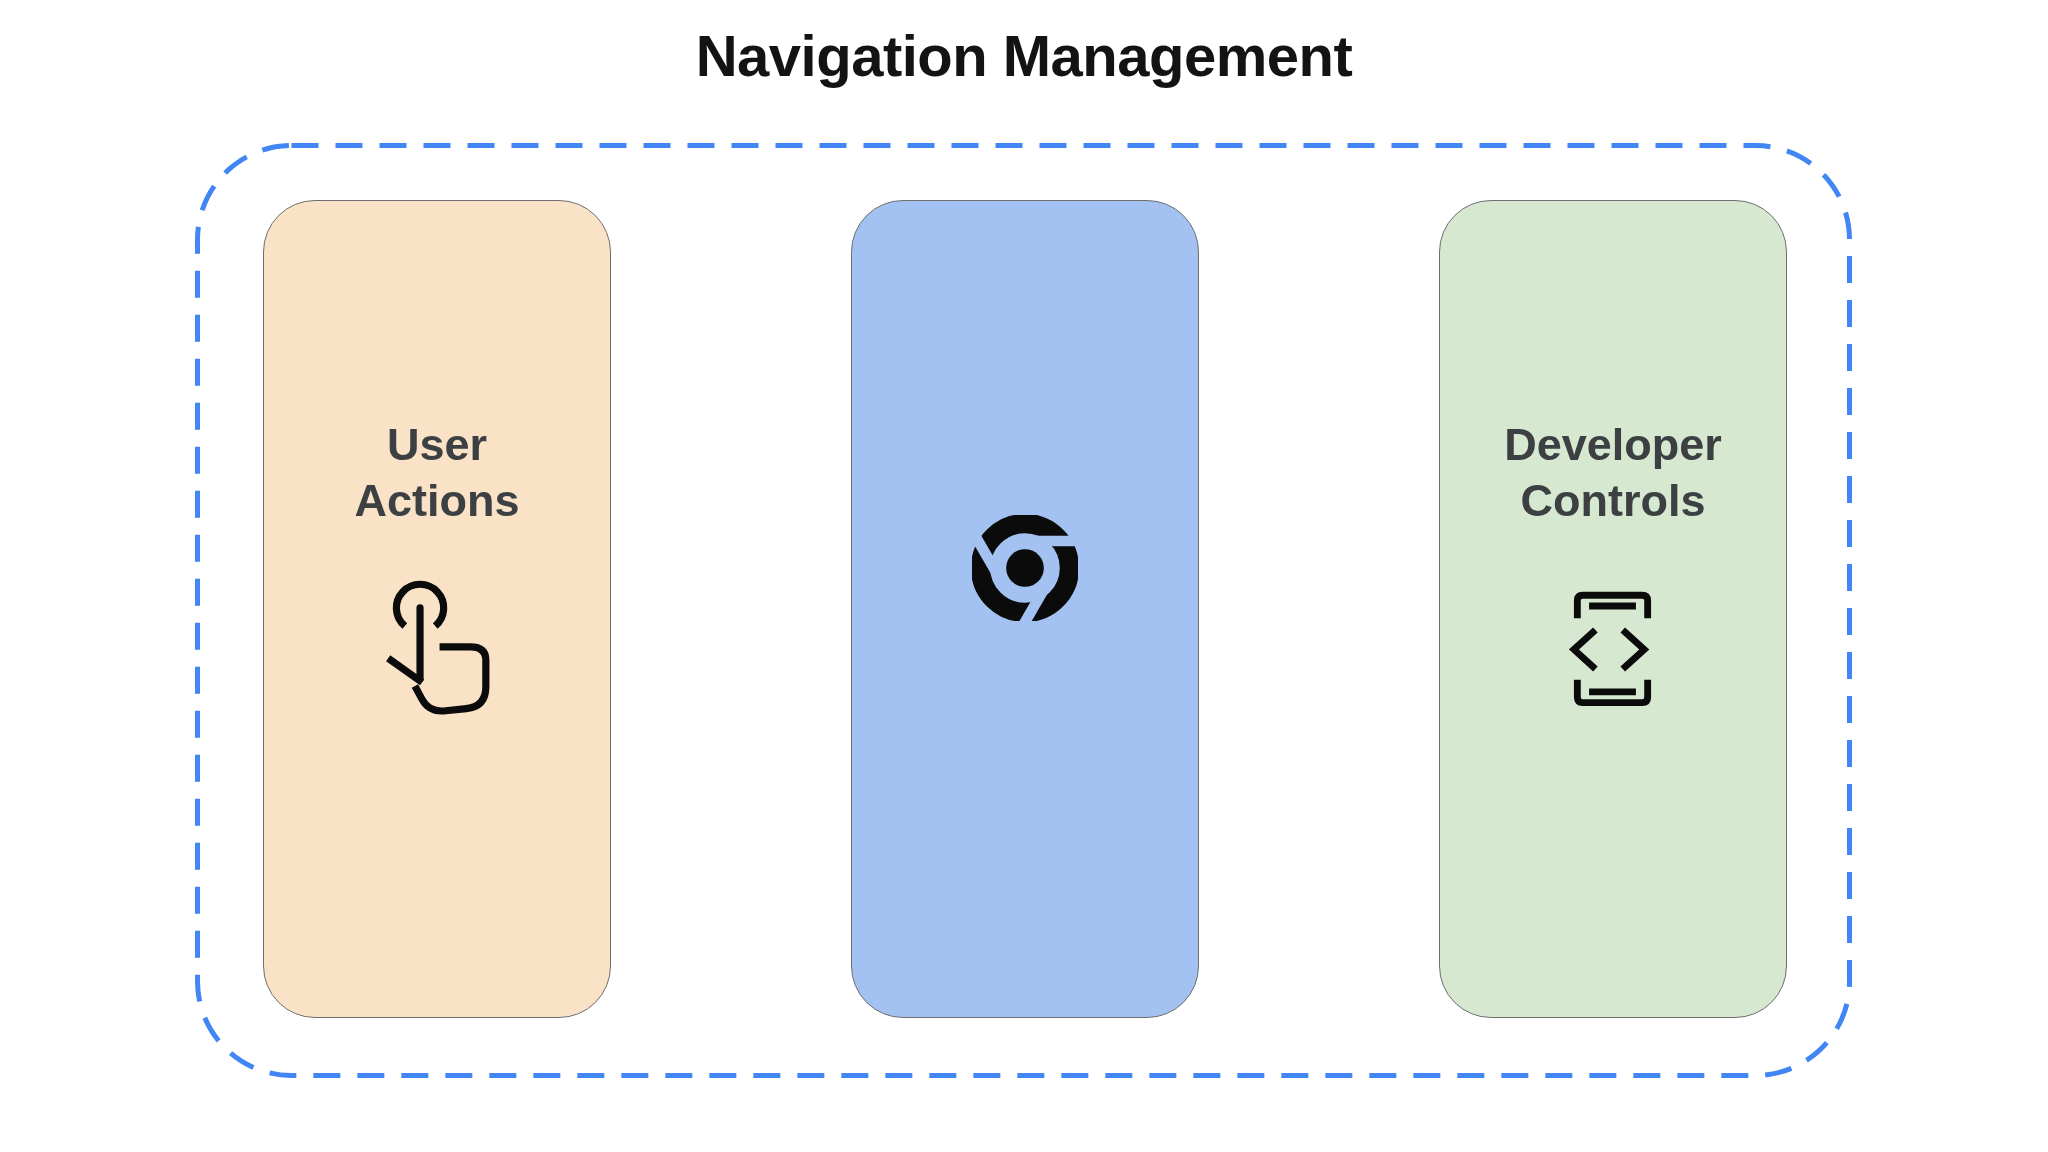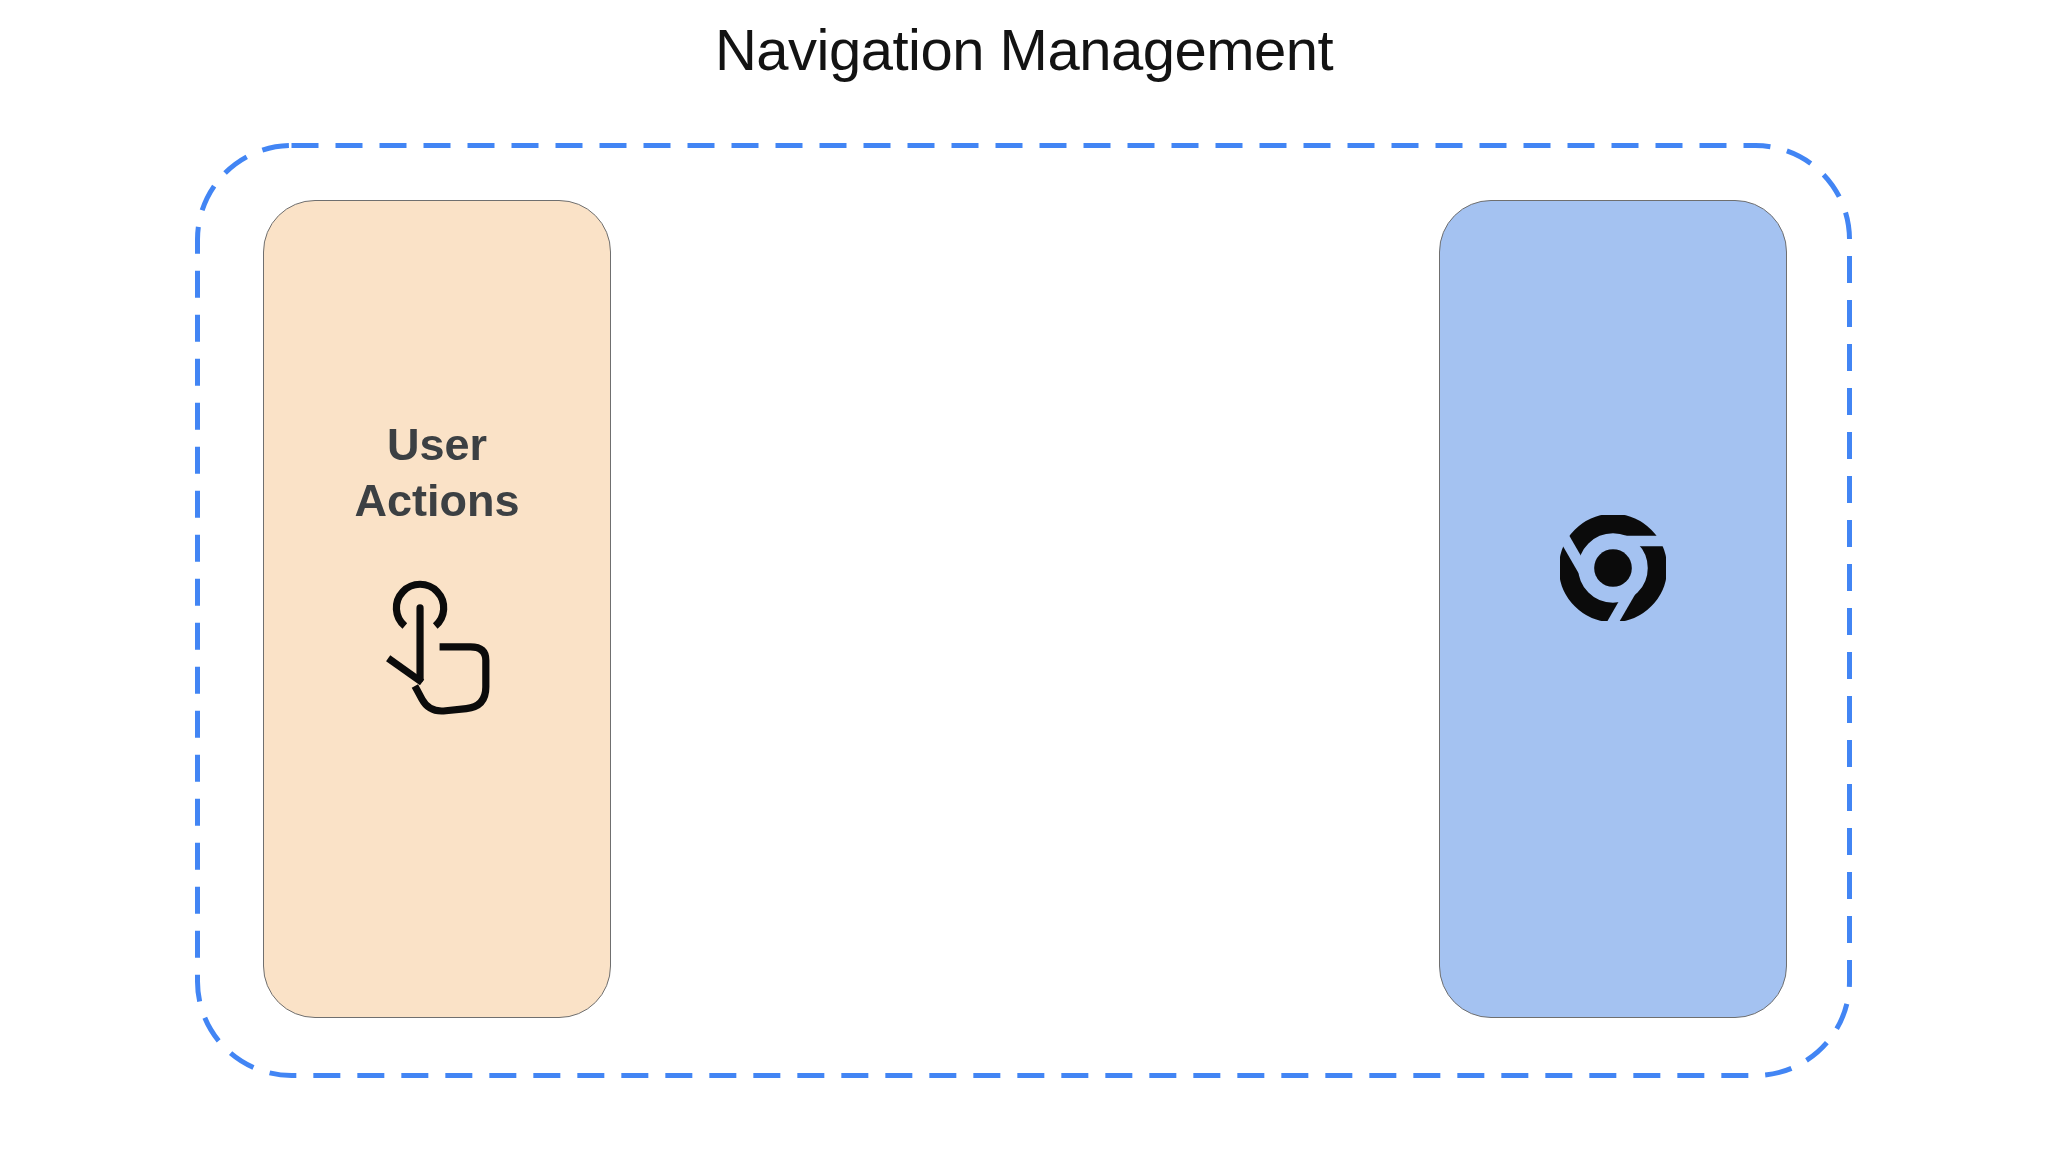--- a/index.html
+++ b/index.html
@@ -5,25 +5,25 @@
   html,body{margin:0;padding:0;background:#ffffff;}
   .stage{
     position:relative;
     width:2048px;height:1152px;
     background:#ffffff;
     font-family:"Liberation Sans", sans-serif;
     overflow:hidden;
   }
   .diagram-title{
     position:absolute;
-    top:16px;left:0;width:100%;
+    top:22px;left:0;width:100%;
     margin:0;
     text-align:center;
     font-size:58px;
-    font-weight:400;
+    font-weight:700;
     letter-spacing:-0.5px;
     color:#131313;
   }
   .frame-svg{
     position:absolute;
     left:195px;top:143px;
   }
   .cards-row{
     position:absolute;
     left:263px;top:200px;
@@ -111,15 +111,36 @@
             </defs>
             <g mask="url(#chromeGaps)">
               <circle cx="0" cy="0" r="46" fill="none" stroke="#0B0B0B" stroke-width="20"></circle>
               <circle cx="0" cy="0" r="19.5" fill="#0B0B0B"></circle>
             </g>
           </svg>
         </div>
       </div>
     </div>
 
+    <div class="card" style="background-color: rgb(214, 232, 208);">
+      <div class="card-content">
+        <div class="card-label">Developer
+Controls</div>
+        <div class="icon-wrap">
+          <svg width="87" height="124" viewBox="28 2 89 127" fill="none" stroke="#0B0B0B" stroke-width="7">
+
+            <path d="M36.5 35 V17 Q36.5 11.5 42 11.5 H103 Q108.5 11.5 108.5 17 V35"></path>
+
+            <path d="M48.5 22.5 H96.5"></path>
+
+            <path d="M55 47 L33 67 L55 87"></path>
+            <path d="M83 47 L105 67 L83 87"></path>
+
+            <path d="M48.5 110.5 H96.5"></path>
+
+            <path d="M36.5 98 V116 Q36.5 121.5 42 121.5 H103 Q108.5 121.5 108.5 116 V98"></path>
+          </svg>
+        </div>
+      </div>
+    </div>
 
   </div>
 </div>
 
 </body></html>

